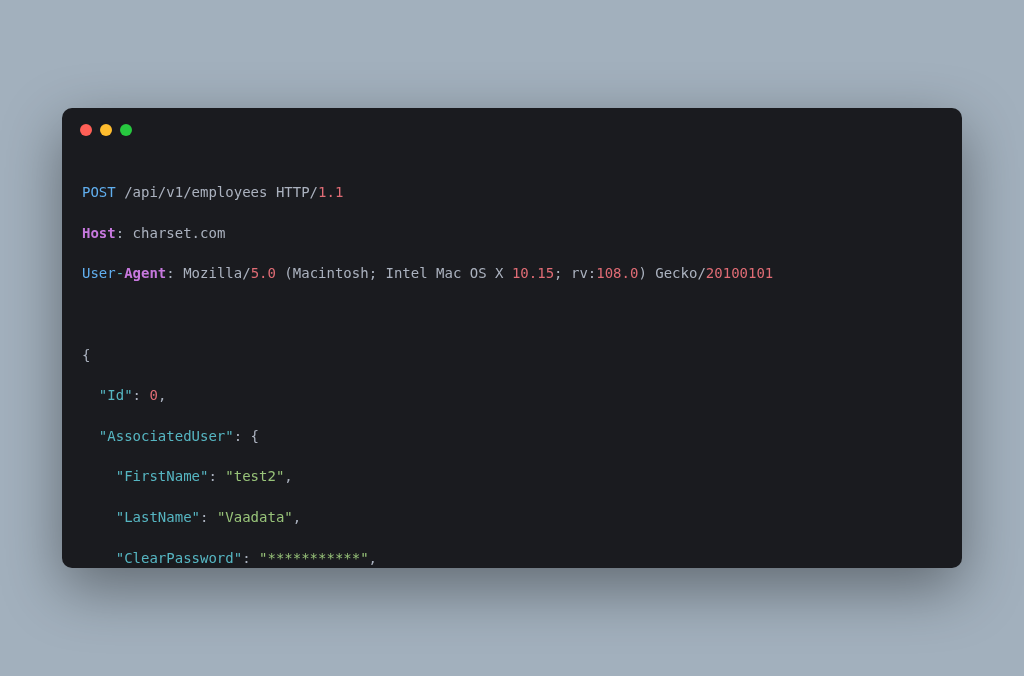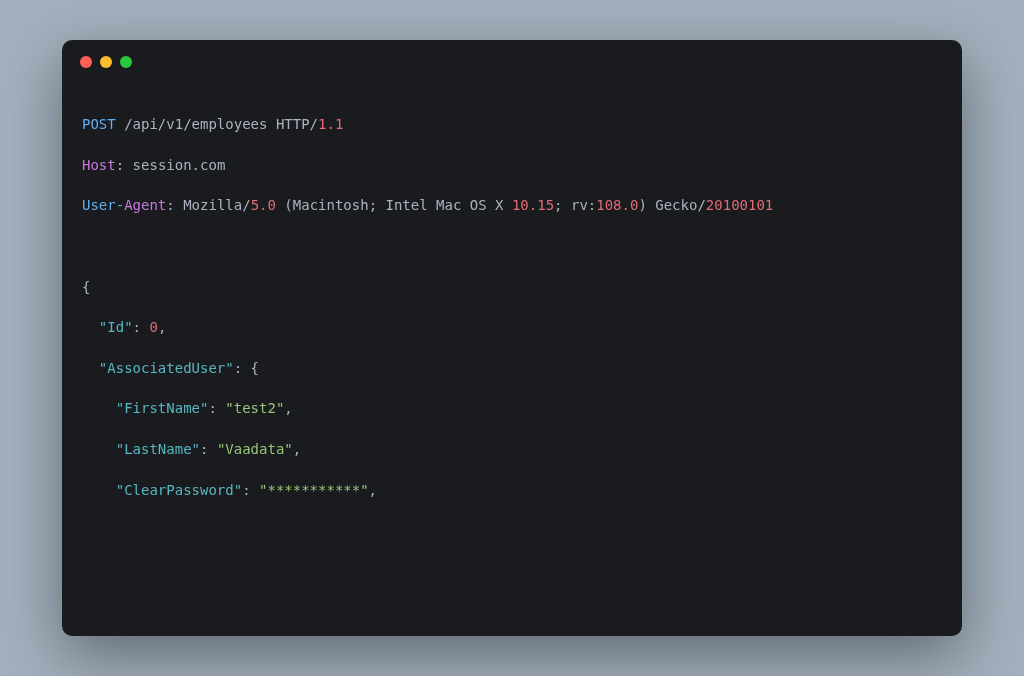--- a/index.html
+++ b/index.html
@@ -11,21 +11,21 @@
       background: #a2b0bd;
       width: 1024px;
       height: 676px;
       display: flex;
       align-items: center;
       justify-content: center;
       font-family: 'Menlo', 'Monaco', 'Consolas', monospace;
     }
     .terminal-window {
       width: 900px;
-      height: 596px;
+      height: 460px;
       background: #1a1b1f;
       border-radius: 10px;
       box-shadow: 0 20px 60px rgba(0,0,0,0.4);
       overflow: hidden;
       position: relative;
     }
     .window-controls {
       display: flex;
       gap: 8px;
       padding: 16px 18px 8px 18px;
@@ -40,21 +40,21 @@
     .dot-green { background: #27c93f; }
     .code-content {
       padding: 18px 20px;
       font-size: 14px;
       line-height: 1.45;
       white-space: pre;
       font-family: 'Menlo', 'Monaco', 'Consolas', monospace;
       position: relative;
     }
     .c-blue { color: #61afef; }
-    .c-purple { color: #c678dd; }
+    .c-purple { color: #c678dd; font-weight: bold; }
     .c-white { color: #abb2bf; }
     .c-teal { color: #56b6c2; }
     .c-red { color: #e06c75; }
     .c-green { color: #98c379; }
     .line {
       display: block;
       white-space: pre;
     }
     .overlay-line {
       position: absolute;
@@ -66,21 +66,21 @@
 <body>
 
 <div class="terminal-window">
   <div class="window-controls">
     <div class="control-dot dot-red"></div>
     <div class="control-dot dot-yellow"></div>
     <div class="control-dot dot-green"></div>
   </div>
   <div class="code-content">
 <span class="line"><span class="c-blue">POST</span><span class="c-white"> </span><span class="c-white">/api/v1/employees</span><span class="c-white"> </span><span class="c-white">HTTP/</span><span class="c-red">1.1</span></span>
-<span class="line"><span class="c-purple">Host</span><span class="c-white">:</span><span class="c-white"> </span><span class="c-white">session.com</span></span>
+<span class="line"><span class="c-purple">Host</span><span class="c-white">:</span><span class="c-white"> </span><span class="c-white">charset.com</span></span>
 <span class="line"><span class="c-blue">User</span><span class="c-teal">-</span><span class="c-purple">Agent</span><span class="c-white">:</span><span class="c-white"> </span><span class="c-white">Mozilla/</span><span class="c-red">5.0</span><span class="c-white"> (Macintosh</span><span class="c-white">;</span><span class="c-white"> Intel Mac OS X </span><span class="c-red">10.15</span><span class="c-white">;</span><span class="c-white"> rv:</span><span class="c-red">108.0</span><span class="c-white">) Gecko/</span><span class="c-red">20100101</span></span>
 <span class="line"> </span>
 <span class="line"><span class="c-white">{</span></span>
 <span class="line">  <span class="c-teal">"Id"</span><span class="c-white">:</span> <span class="c-red">0</span><span class="c-white">,</span></span>
 <span class="line">  <span class="c-teal">"AssociatedUser"</span><span class="c-white">:</span> <span class="c-white">{</span></span>
 <span class="line">    <span class="c-teal">"FirstName"</span><span class="c-white">:</span> <span class="c-green">"test2"</span><span class="c-white">,</span></span>
 <span class="line">    <span class="c-teal">"LastName"</span><span class="c-white">:</span> <span class="c-green">"Vaadata"</span><span class="c-white">,</span></span>
 <span class="line">    <span class="c-teal">"ClearPassword"</span><span class="c-white">:</span> <span class="c-green">"***********"</span><span class="c-white">,</span></span>
 
 

